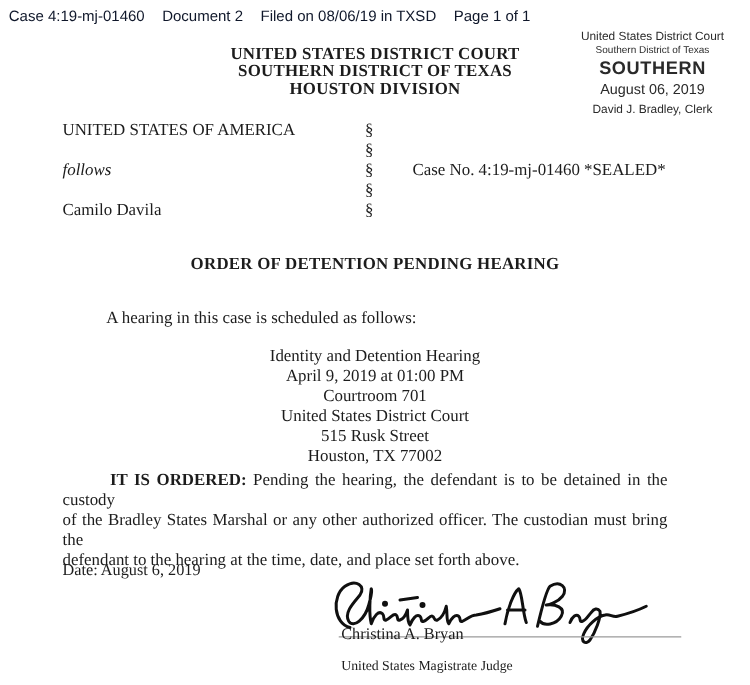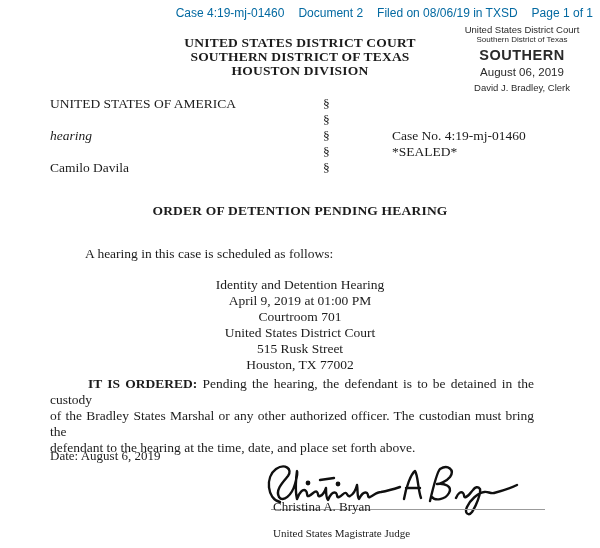--- a/index.html
+++ b/index.html
@@ -10,24 +10,24 @@
     background: #ffffff;
     font-family: "Liberation Serif", serif;
     color: #1c1c1c;
     overflow: hidden;
   }
 
   
   .pacer-header {
     position: absolute;
     top: 6px; left: 0; right: 0;
-    text-align: right;
+    text-align: left;
     font-family: "Liberation Sans", sans-serif;
     font-size: 12px;
-    color: #0369a1;
+    color: #0f172a;
     white-space: nowrap;
   }
   .pacer-header span { margin: 0 7px; }
 
   
   .stamp {
     position: absolute;
     top: 24px; right: 2px;
     width: 152px;
     text-align: center;
@@ -51,21 +51,21 @@
     letter-spacing: 0.2px;
   }
 
   
   .caption {
     position: absolute;
     top: 96px; left: 50px;
     width: 495px;
     font-size: 13.5px;
   }
-  .cap-row  { display: flex; height: 16px; line-height: 16px; gap: 31px; }
+  .cap-row  { display: flex; height: 16px; line-height: 16px; }
   .cap-left { width: 242px; }
   .cap-sec  { width: 38px; }
   .cap-right{ flex: 1; }
   .italic   { font-style: italic; }
 
   .order-title {
     position: absolute;
     top: 203px; left: 0; right: 0;
     text-align: center;
     font-weight: bold;
@@ -158,21 +158,21 @@
       <span class="cap-left">UNITED STATES OF AMERICA</span>
       <span class="cap-sec">§</span>
       <span class="cap-right"></span>
     </div>
     <div class="cap-row">
       <span class="cap-left"></span>
       <span class="cap-sec">§</span>
       <span class="cap-right"></span>
     </div>
     <div class="cap-row">
-      <span class="cap-left italic">hearing</span>
+      <span class="cap-left italic">follows</span>
       <span class="cap-sec">§</span>
       <span class="cap-right">Case No. 4:19-mj-01460 *SEALED*</span>
     </div>
     <div class="cap-row">
       <span class="cap-left"></span>
       <span class="cap-sec">§</span>
       <span class="cap-right"></span>
     </div>
     <div class="cap-row">
       <span class="cap-left">Camilo Davila</span>

